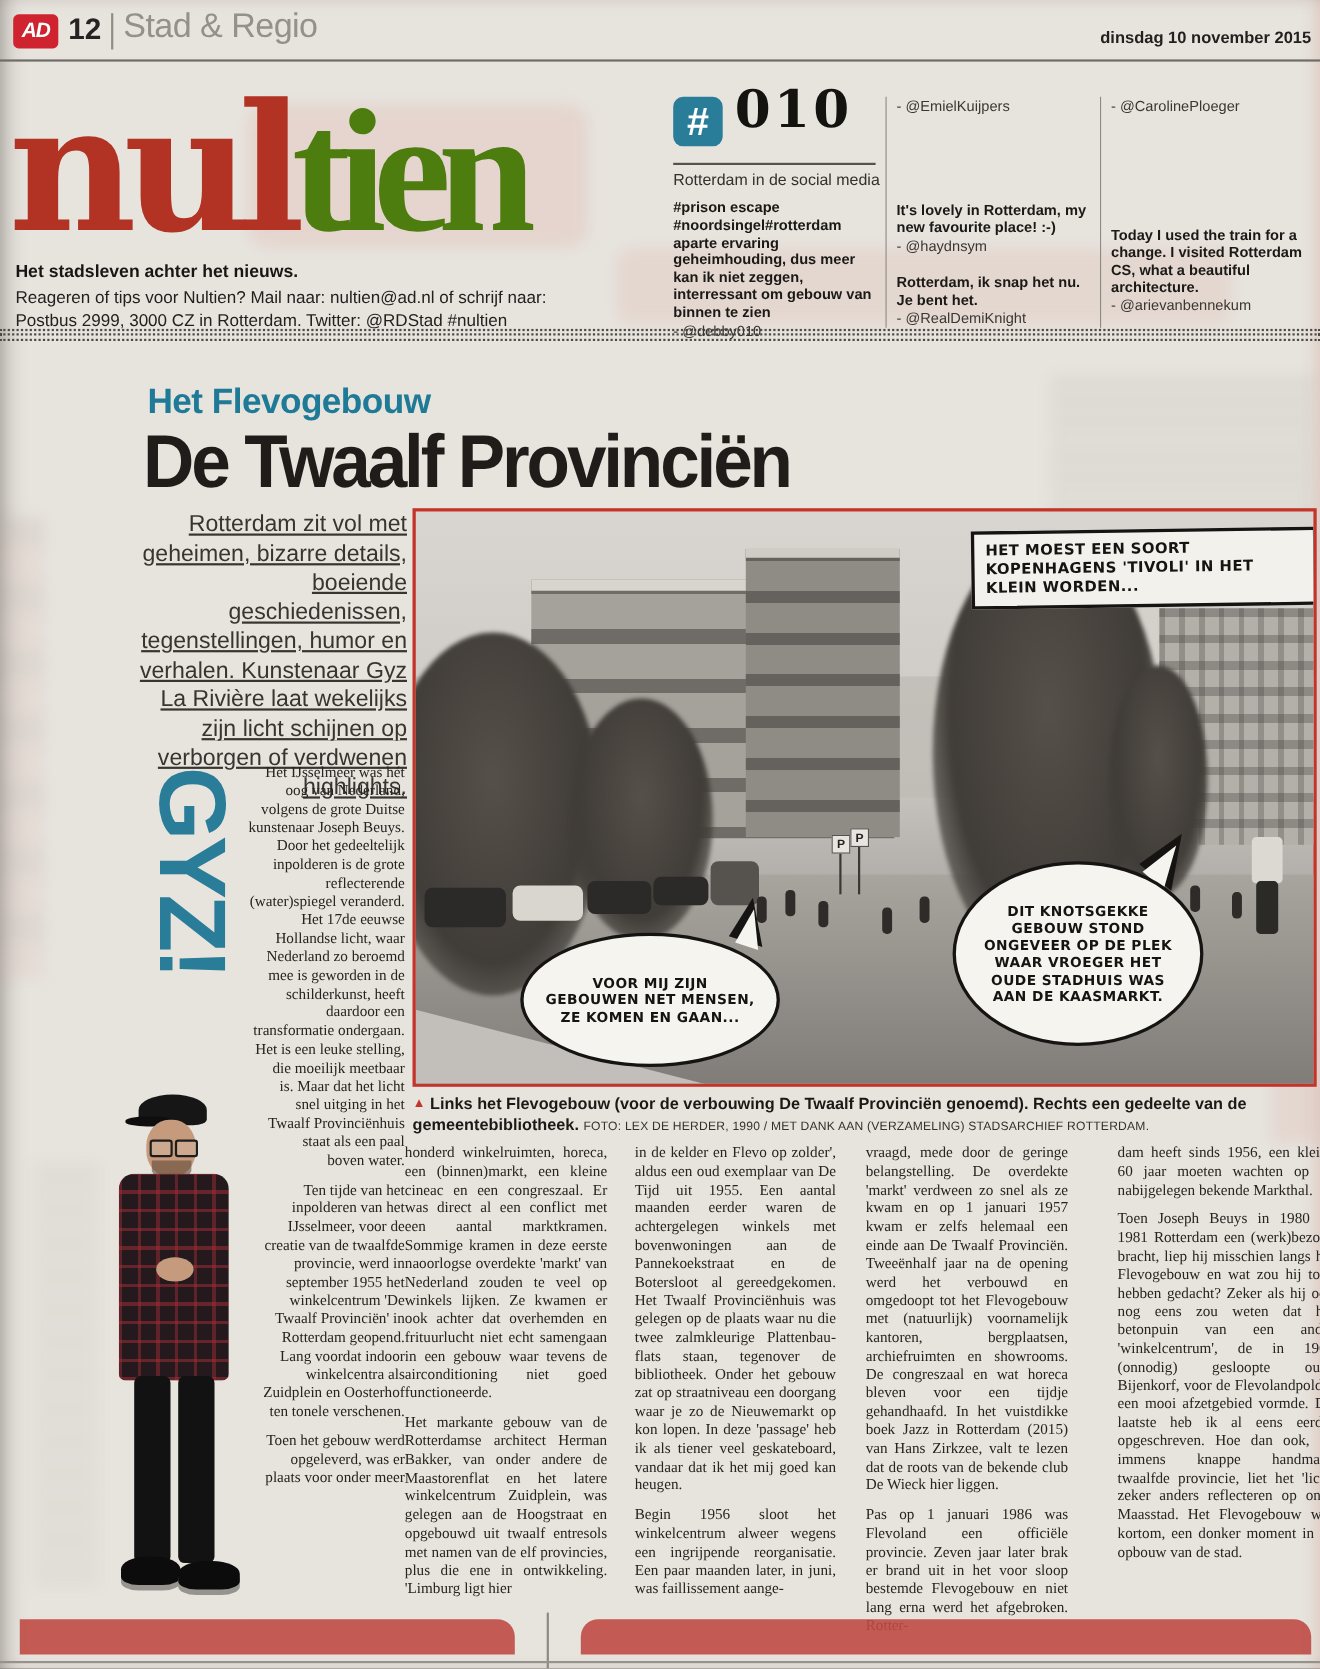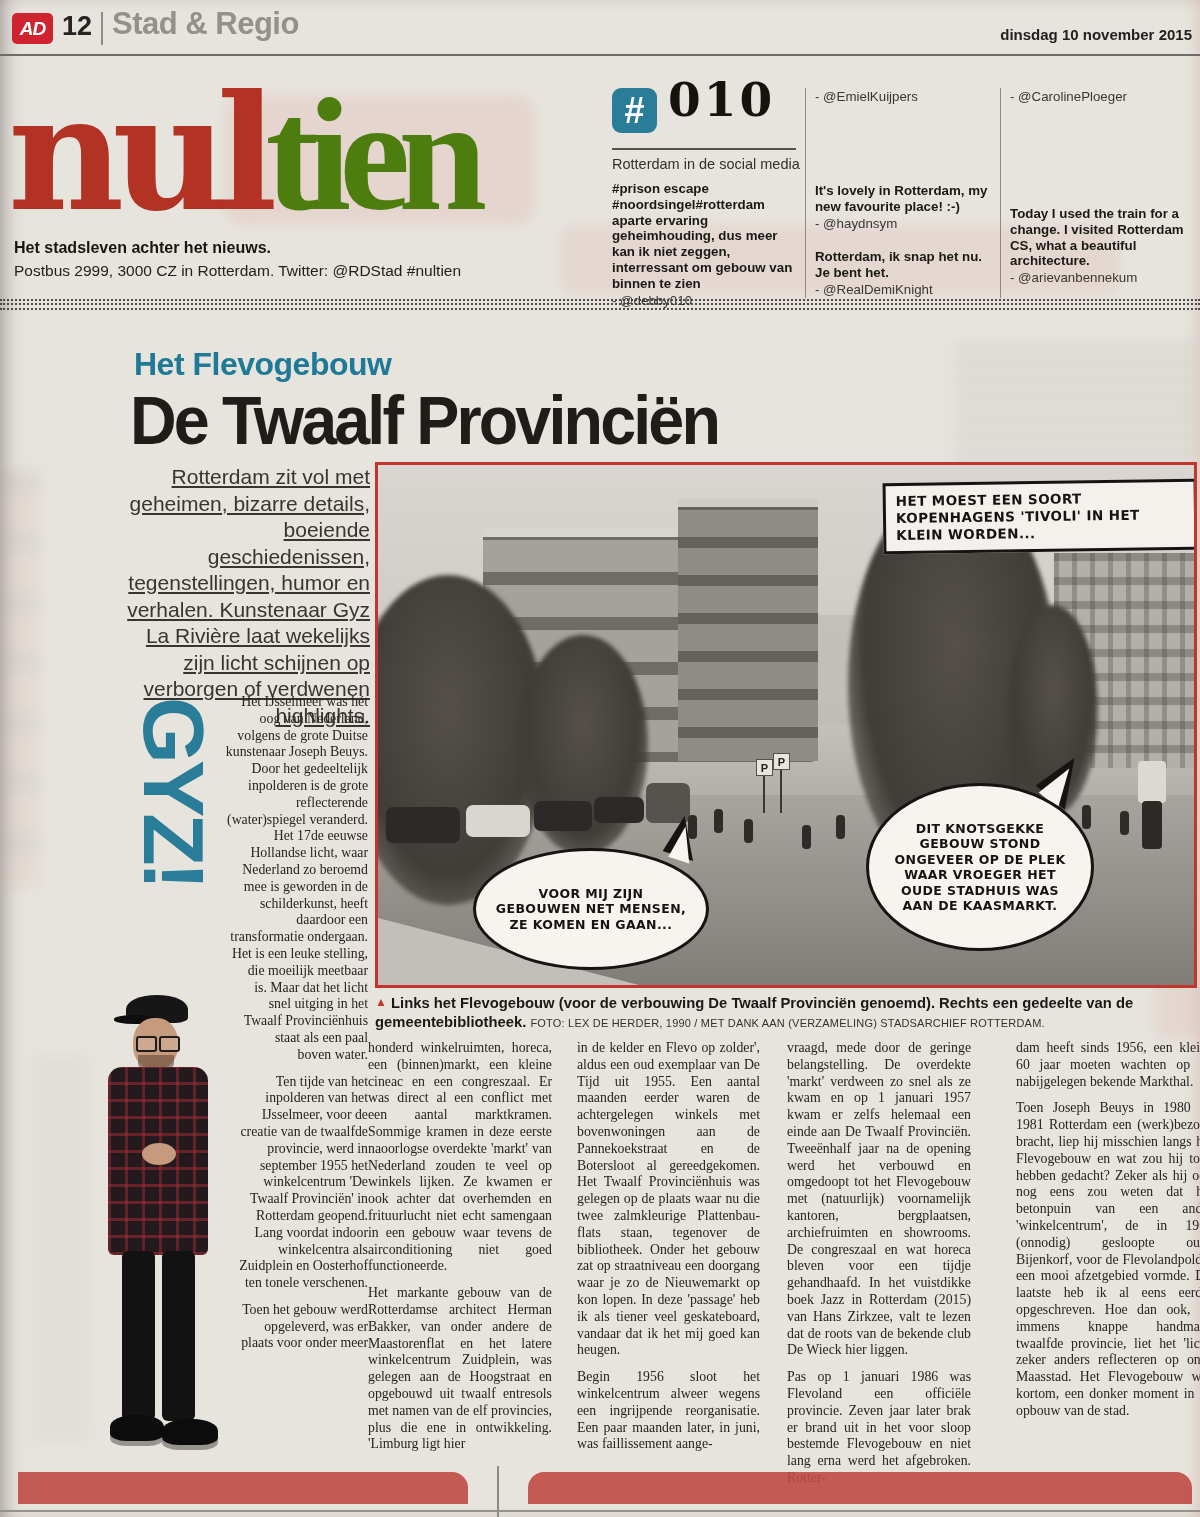--- a/index.html
+++ b/index.html
@@ -14,21 +14,21 @@
   .g2{left:560px;top:225px;width:560px;height:70px;background:rgba(214,128,116,.26);border-radius:14px;}
   .g3{left:955px;top:345px;width:240px;height:130px;background:repeating-linear-gradient(180deg,rgba(120,112,106,.35) 0 7px,transparent 7px 17px);}
   .g4{left:1155px;top:480px;width:45px;height:560px;background:rgba(200,110,100,.22);}
   .g5{left:0px;top:470px;width:40px;height:420px;background:repeating-linear-gradient(180deg,rgba(150,120,110,.25) 0 26px,rgba(200,130,115,.18) 26px 60px);}
   .g6{left:30px;top:1060px;width:60px;height:380px;background:repeating-linear-gradient(180deg,rgba(120,112,106,.25) 0 6px,transparent 6px 15px);}
   
   .ad-logo{left:12px;top:13px;width:41px;height:31px;background:#cf2430;border-radius:5px;color:#fff;
     font-weight:bold;font-style:italic;font-size:19px;display:flex;align-items:center;justify-content:center;letter-spacing:-1px;}
   .pageno{left:62px;top:11px;font-size:27px;font-weight:bold;color:#262422;}
   .hdr-div{left:101px;top:12px;width:2px;height:33px;background:#8f8c86;}
-  .section{left:112px;top:6px;font-size:31px;font-weight:bold;color:#94908a;letter-spacing:-.5px;}
+  .section{left:112px;top:6px;font-size:31px;font-weight:normal;color:#94908a;letter-spacing:-.5px;}
   .date{left:0;top:26px;width:1192px;text-align:right;font-size:15px;font-weight:bold;color:#23211f;}
   .rd{left:0;top:60px;width:1192px;text-align:right;font-size:11px;color:#7c7974;}
   .hdr-rule{left:0;top:54px;width:1200px;height:2px;background:#6f6c67;}
   
   .masthead{left:8px;top:75px;font-family:"DejaVu Serif","Liberation Serif",serif;font-weight:bold;
     font-size:160px;line-height:156px;letter-spacing:-12px;}
   .mh-dark{color:#b23224;}
   .mh-light{color:#4d7c0f;font-family:Liberation Serif, serif;}
   .tagline{left:14px;top:239px;font-size:16px;font-weight:bold;color:#181614;}
   .contact{left:14px;top:260px;font-size:15.5px;line-height:21px;color:#23211f;width:600px;}
@@ -157,20 +157,21 @@
   <div class="abs ad-logo">AD</div>
   <div class="abs pageno">12</div>
   <div class="abs hdr-div"></div>
   <div class="abs section">Stad &amp; Regio</div>
   <div class="abs date">dinsdag 10 november 2015</div>
   <div class="abs hdr-rule"></div>
 
   <div class="abs masthead"><span class="mh-dark">nul</span><span class="mh-light">tien</span></div>
   <div class="abs tagline">Het stadsleven achter het nieuws.</div>
   <div class="abs contact">
+    <div>Reageren of tips voor Nultien? Mail naar: nultien@ad.nl of schrijf naar:</div>
     <div>Postbus 2999, 3000 CZ in Rotterdam. Twitter: @RDStad #nultien</div>
   </div>
   <div class="abs dotsep">
       <div></div>
       <div></div>
       <div></div>
     </div>
 
   <div class="abs hashbox">#</div>
   <div class="abs bignum">010</div>

